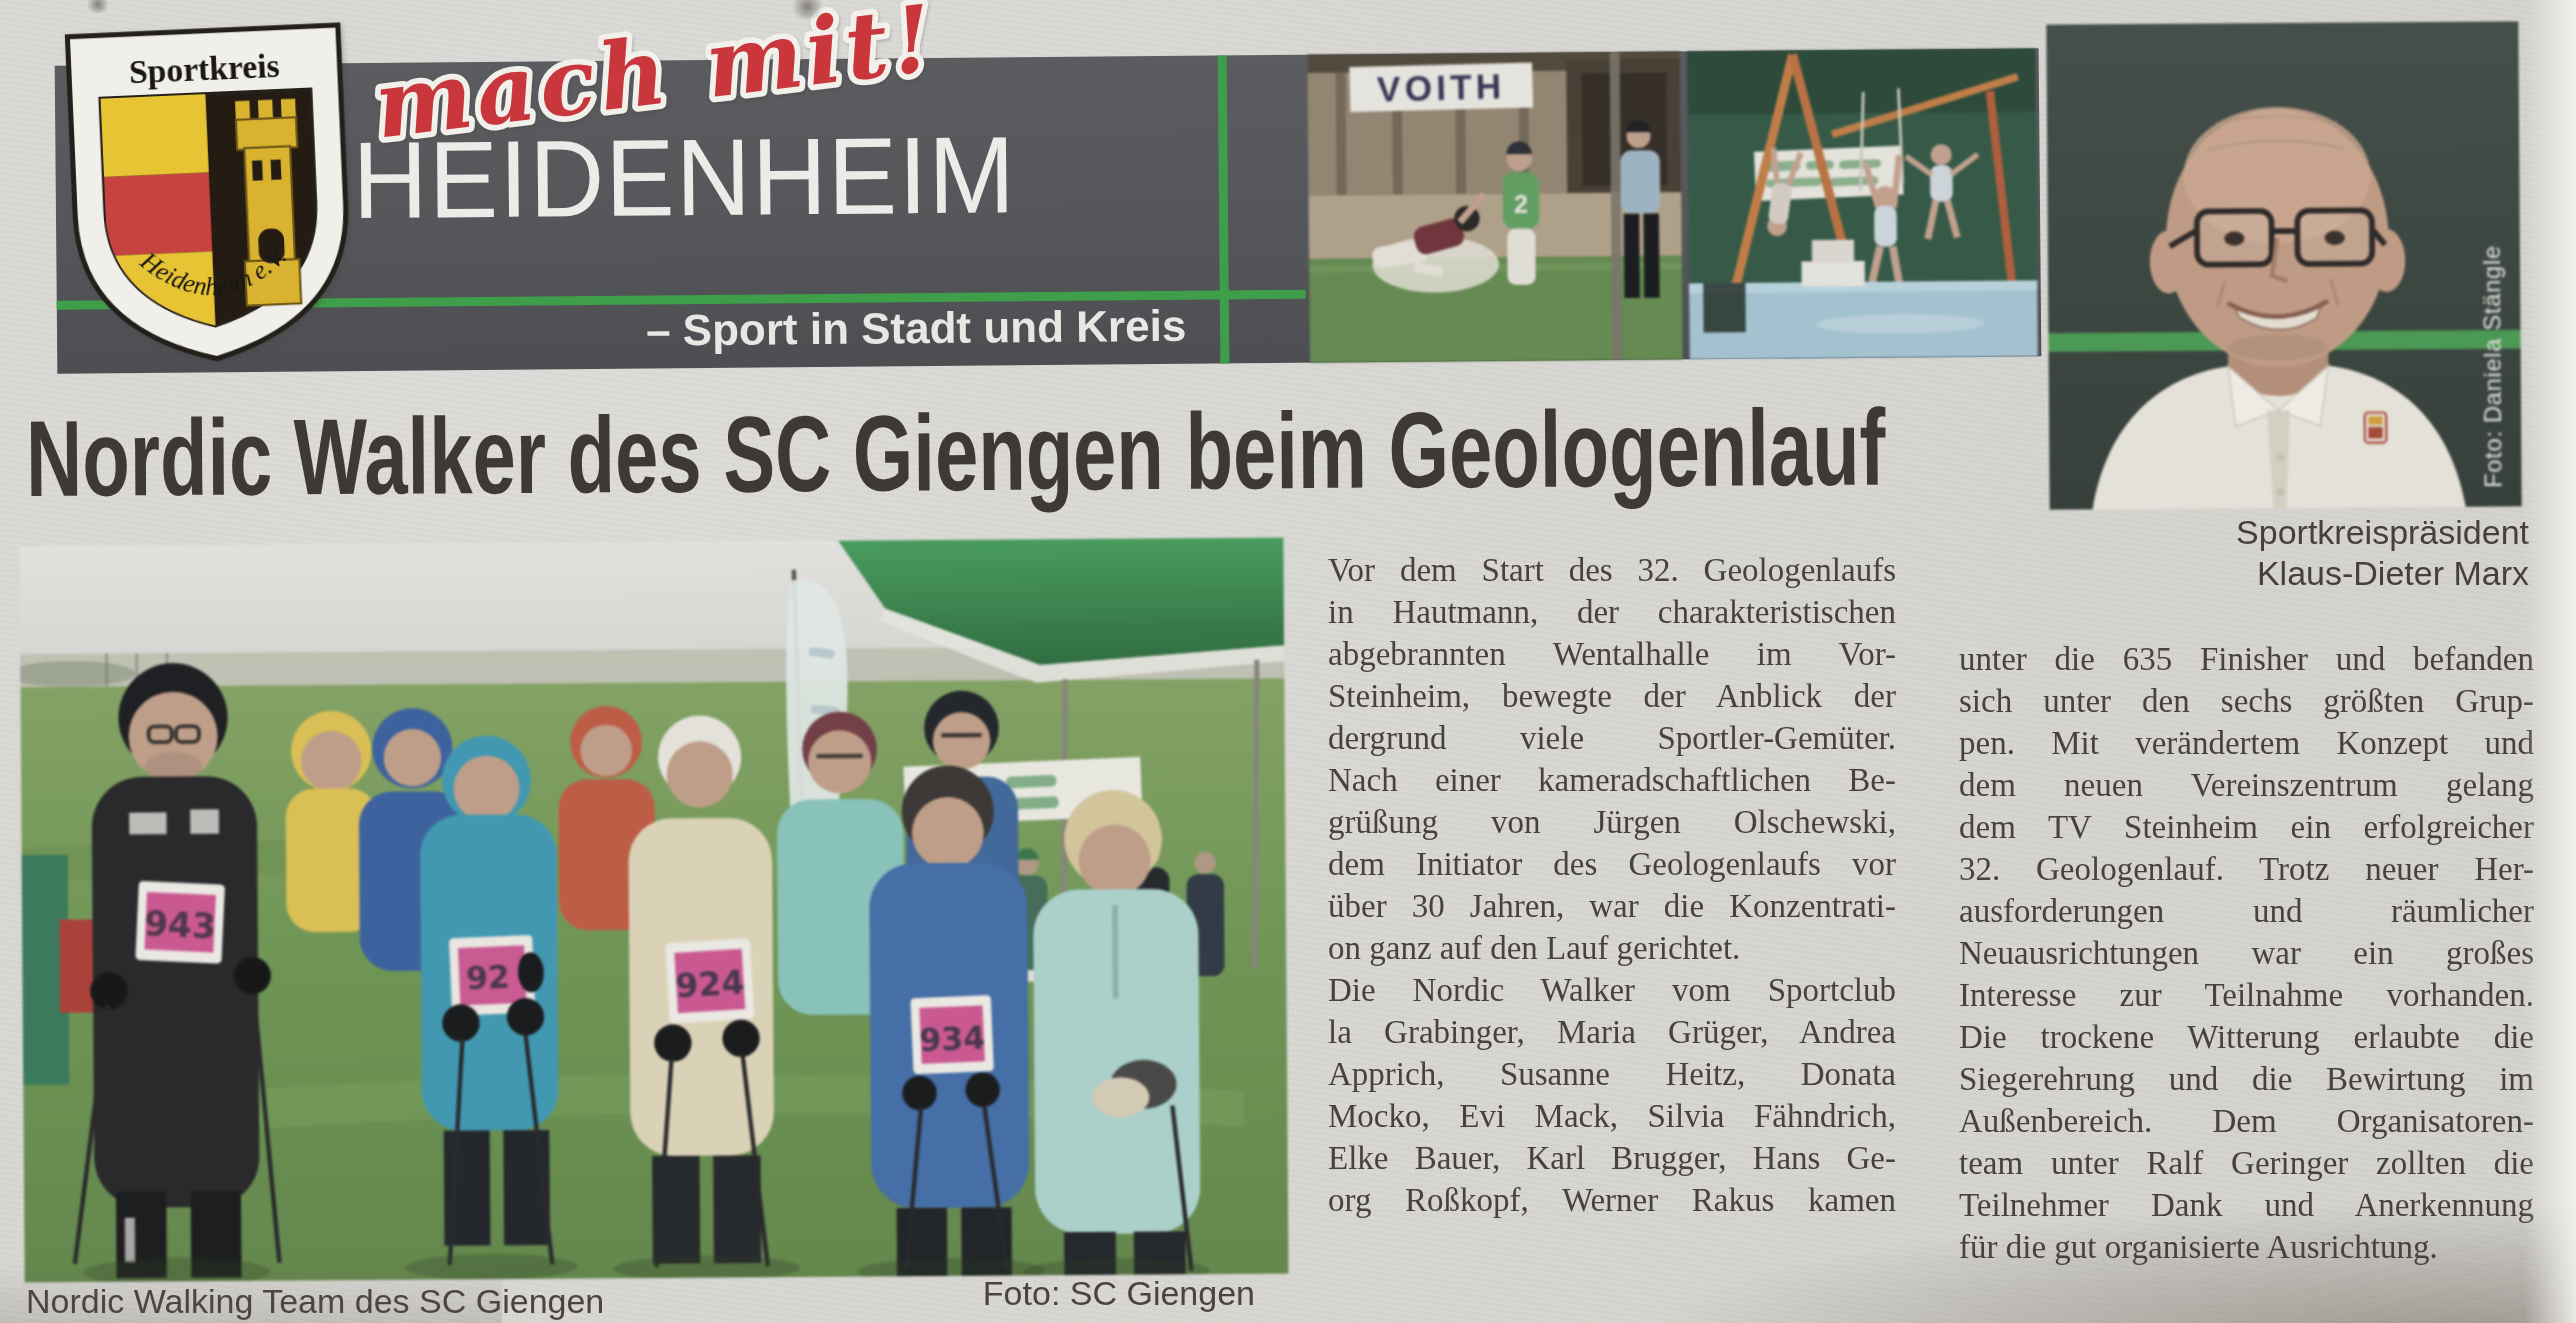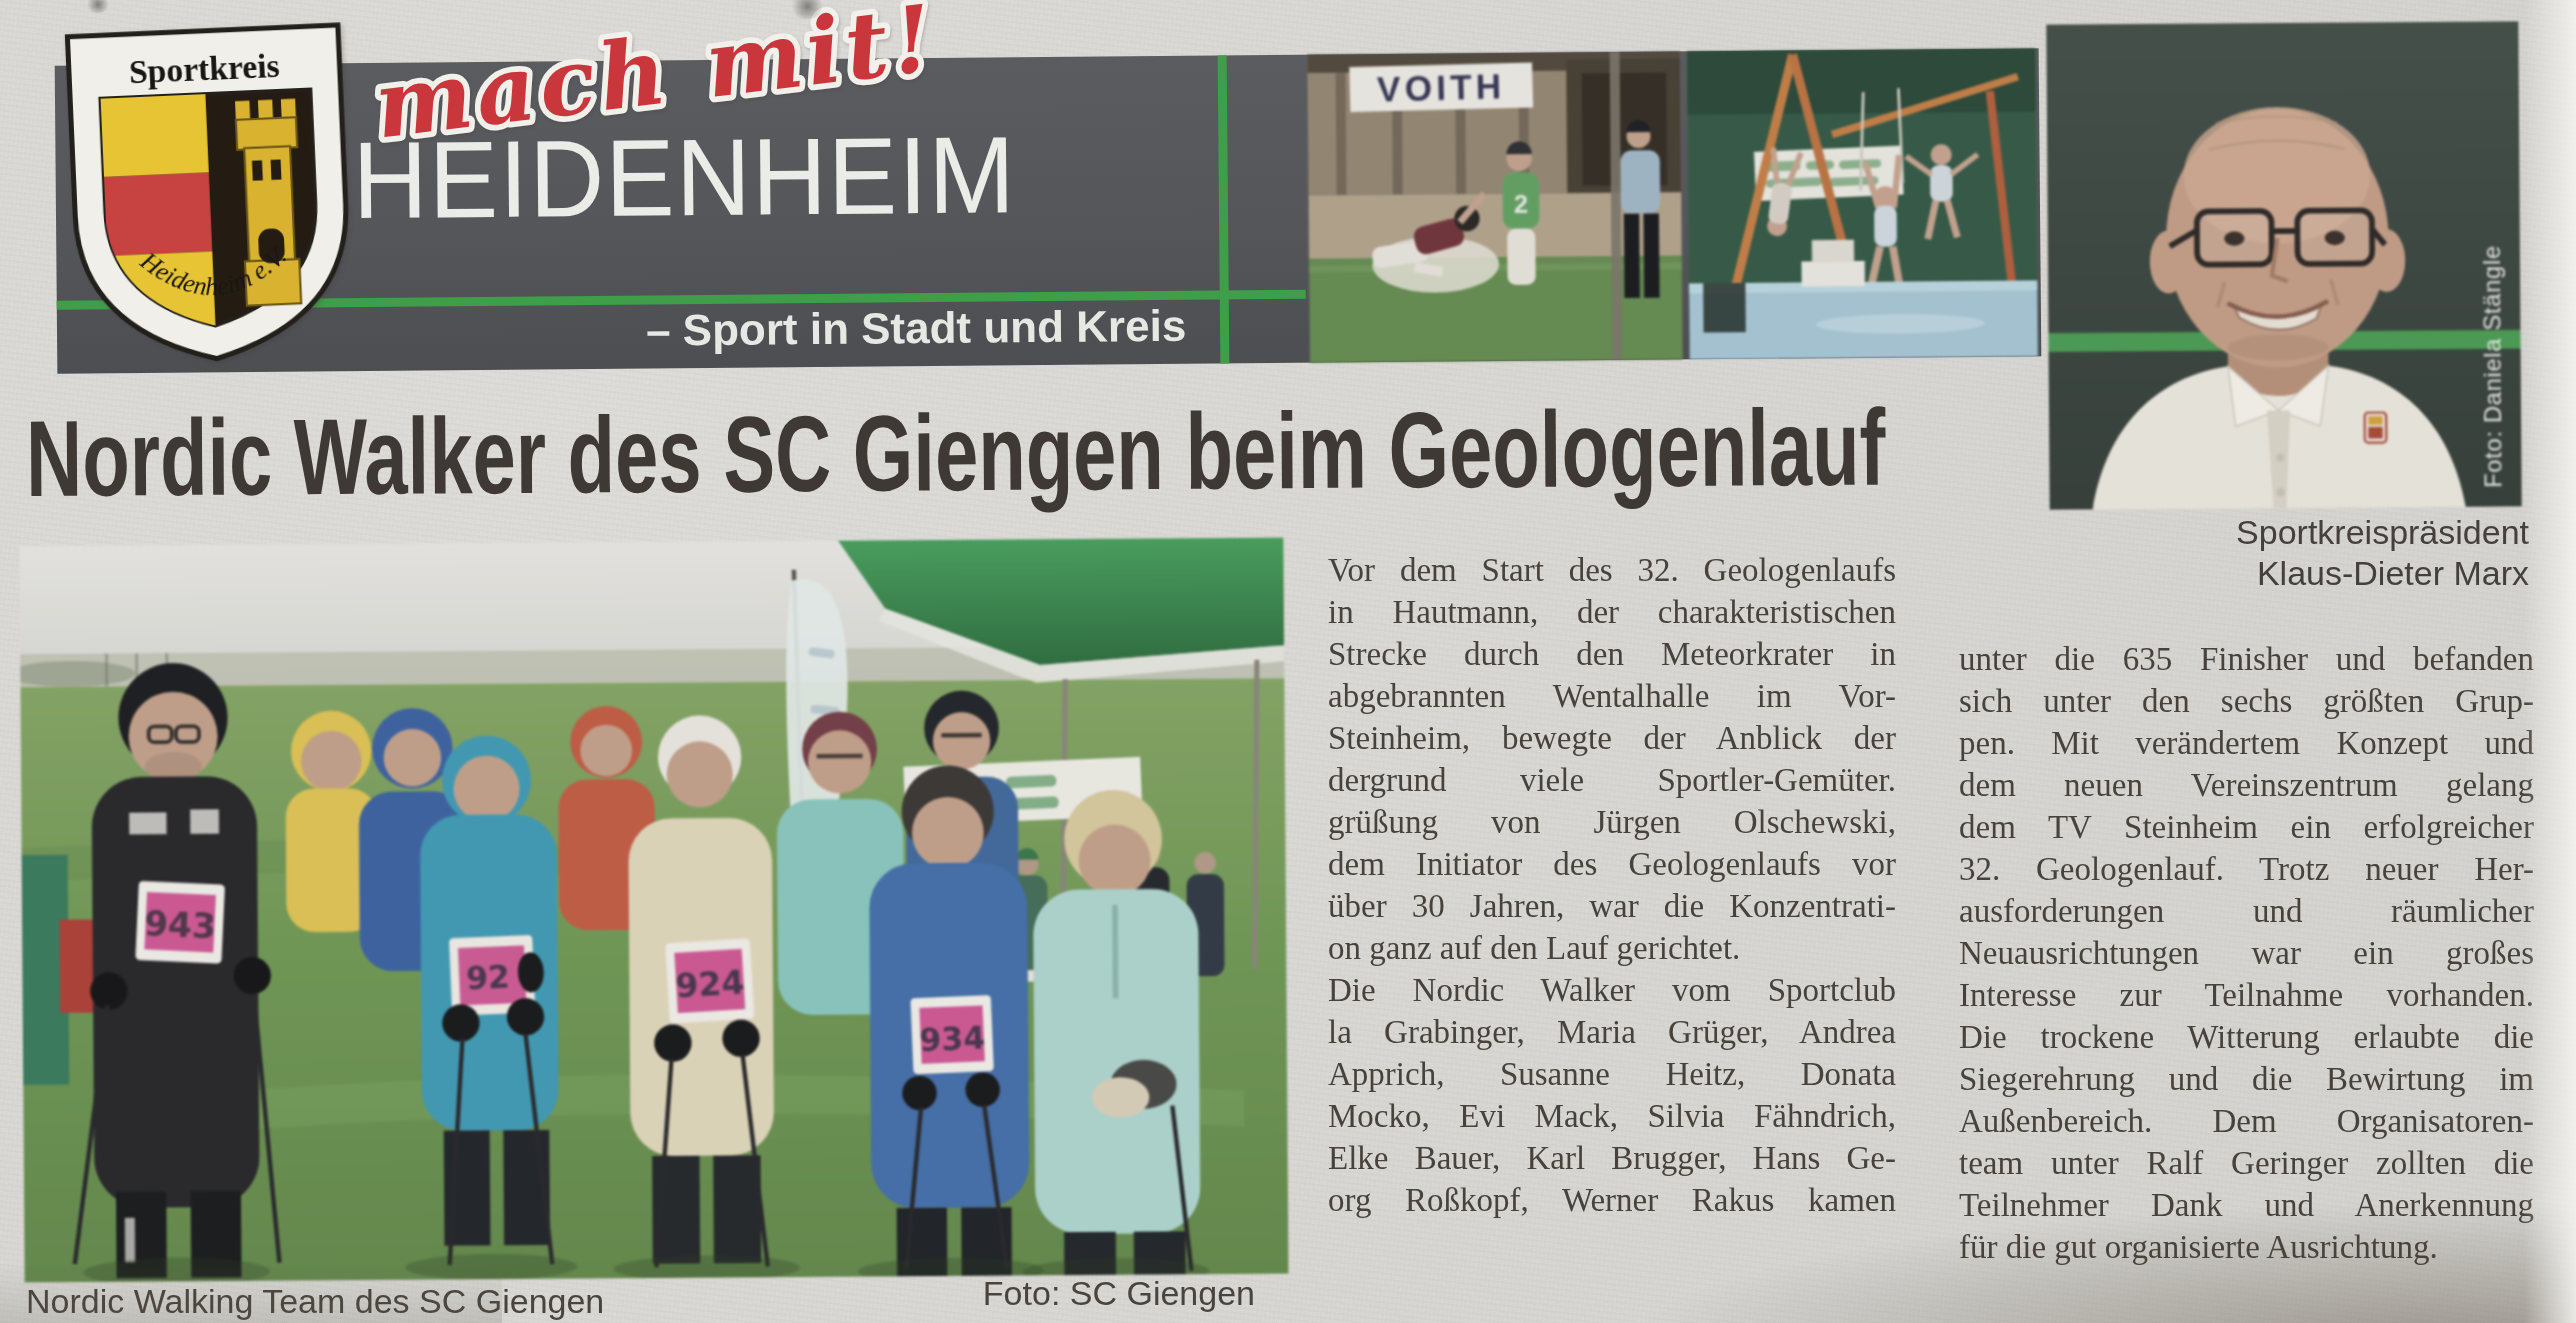--- a/index.html
+++ b/index.html
@@ -449,24 +449,24 @@
     <ellipse cx="1290" cy="1018" rx="130" ry="18" fill="rgba(40,60,30,.28)"></ellipse>
     <ellipse cx="1520" cy="1020" rx="130" ry="18" fill="rgba(40,60,30,.28)"></ellipse>
   </svg>
 
   <div class="cap-left">Nordic Walking Team des SC Giengen</div>
   <div class="cap-right">Foto: SC Giengen</div>
 
   <div class="col col1">
       <div class="tline">Vor dem Start des 32. Geologenlaufs</div>
       <div class="tline">in Hautmann, der charakteristischen</div>
-      <div class="tline">Strecke durch den Meteorkrater in</div>
       <div class="tline">abgebrannten Wentalhalle im Vor-</div>
       <div class="tline">Steinheim, bewegte der Anblick der</div>
       <div class="tline">dergrund viele Sportler-Gemüter.</div>
+      <div class="tline">Nach einer kameradschaftlichen Be-</div>
       <div class="tline">grüßung von Jürgen Olschewski,</div>
       <div class="tline">dem Initiator des Geologenlaufs vor</div>
       <div class="tline">über 30 Jahren, war die Konzentrati-</div>
       <div class="tline end">on ganz auf den Lauf gerichtet.</div>
       <div class="tline">Die Nordic Walker vom Sportclub</div>
       <div class="tline">la Grabinger, Maria Grüger, Andrea</div>
       <div class="tline">Apprich, Susanne Heitz, Donata</div>
       <div class="tline">Mocko, Evi Mack, Silvia Fähndrich,</div>
       <div class="tline">Elke Bauer, Karl Brugger, Hans Ge-</div>
       <div class="tline">org Roßkopf, Werner Rakus kamen</div>

